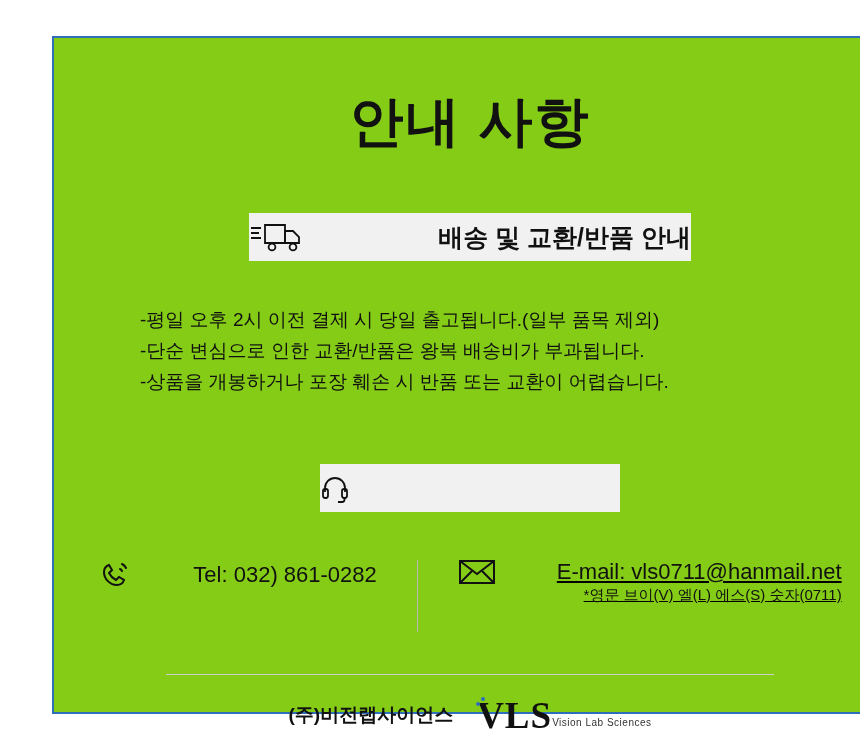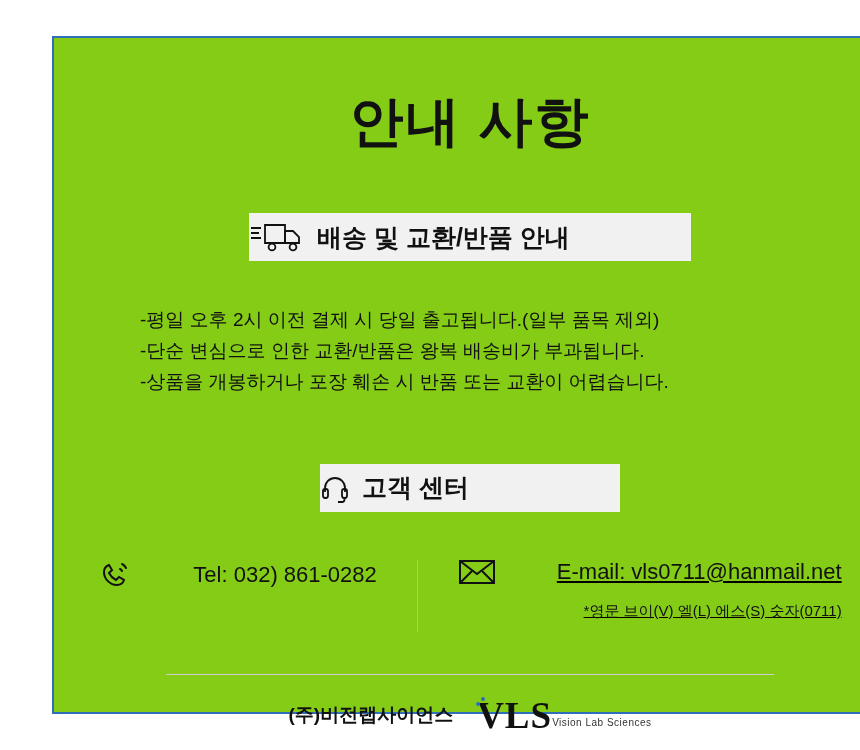--- a/index.html
+++ b/index.html
@@ -33,21 +33,21 @@
     letter-spacing: 2px;
     margin-top: 54px;
     line-height: 1.1;
   }
 
   .section-bar {
     margin: 0 auto;
     background: #f1f1f1;
     display: flex;
     align-items: center;
-    justify-content: flex-start;
+    justify-content: space-between;
     gap: 12px;
     box-sizing: border-box;
   }
   .section-bar.delivery {
     width: 442px;
     height: 48px;
     margin-top: 62px;
   }
   .section-bar.support {
     width: 300px;
@@ -112,21 +112,20 @@
   .divider-vertical {
     width: 1px;
     background: #b8b8b8;
     height: 72px;
     align-self: flex-start;
     margin-top: 2px;
   }
   .mail-note {
     font-size: 15px;
     color: #111111;
-    margin-top: 16px;
     align-self: flex-end;
     white-space: nowrap;
   }
 
   .footer-rule {
     width: 608px;
     height: 1px;
     background: #cfcfcf;
     margin: 42px auto 0 auto;
   }
@@ -202,21 +201,20 @@
     <span class="section-icon">
       <svg width="30" height="30" viewBox="0 0 30 30" xmlns="http://www.w3.org/2000/svg">
         <g fill="none" stroke="#111111" stroke-width="1.8">
           <path d="M5 19 v-4 a10 10 0 0 1 20 0 v4"></path>
           <rect x="3" y="16" width="5" height="9" rx="2.2"></rect>
           <rect x="22" y="16" width="5" height="9" rx="2.2"></rect>
           <path d="M24.5 25 v1.5 a2.5 2.5 0 0 1 -2.5 2.5 h-4"></path>
         </g>
       </svg>
     </span>
-    <span class="section-label">고객 센터</span>
   </div>
 
   <div class="contact-row">
     <div class="contact-block tel">
       <div class="contact-line">
         <span class="section-icon">
           <svg width="34" height="34" viewBox="0 0 34 34" xmlns="http://www.w3.org/2000/svg">
             <g fill="none" stroke="#111111" stroke-width="2">
               <path d="M11 7 c-3 1 -5 4 -5 7 c0 7 6 13 13 13 c3 0 6 -2 7 -5 l-5 -3 l-3 3 c-3 -1.5 -5.5 -4 -7 -7 l3 -3 z"></path>
               <path d="M24 6 a8 8 0 0 1 4 4" stroke-linecap="round"></path>

